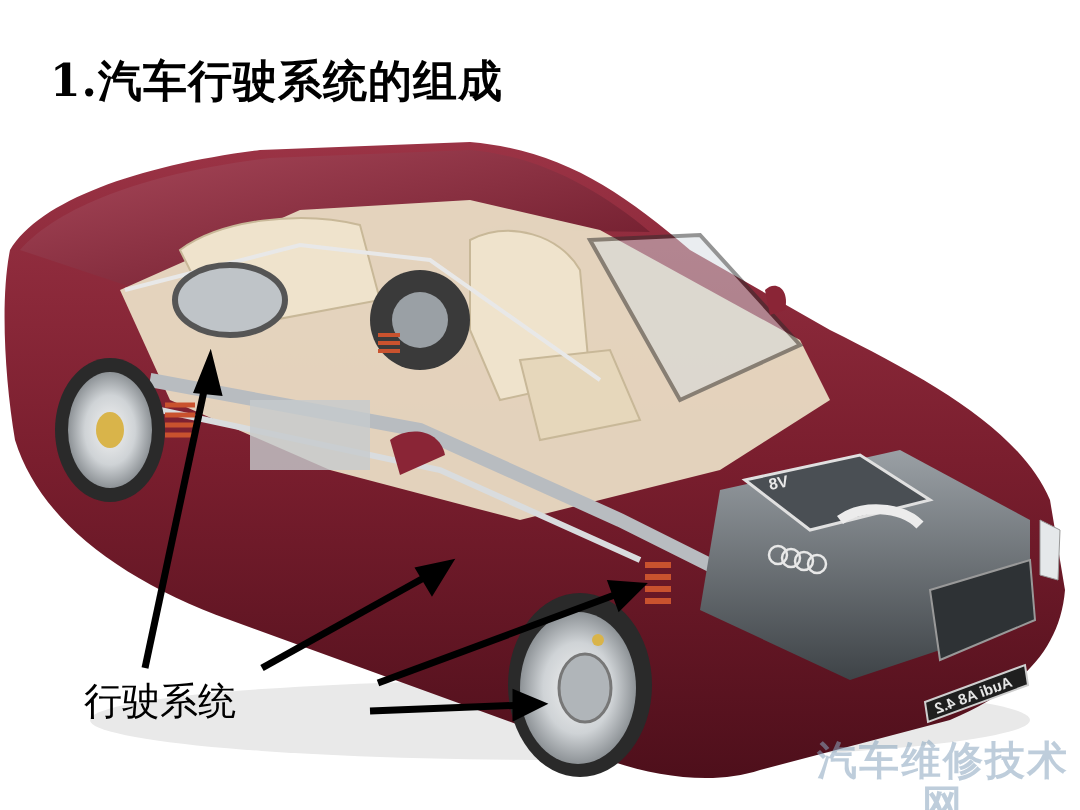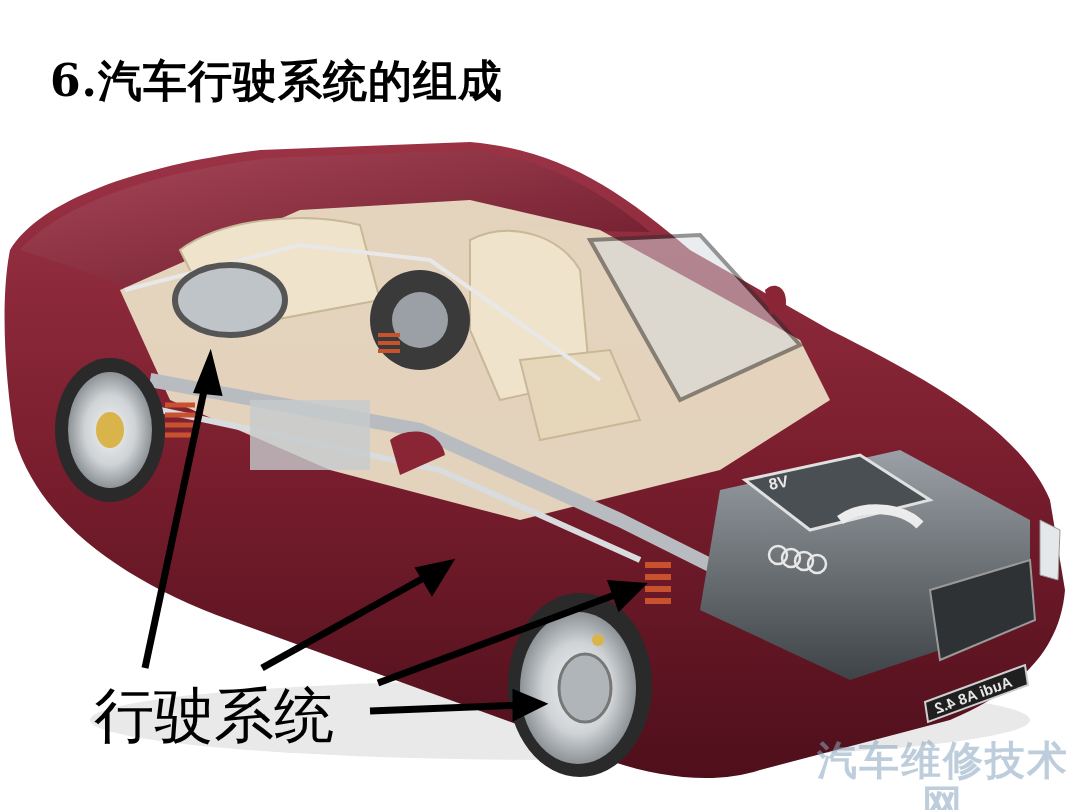--- a/index.html
+++ b/index.html
@@ -2,30 +2,30 @@
 <html><head>
 <meta charset="utf-8">
 <style>
   html, body { margin:0; padding:0; background:#ffffff; }
   body { width:1080px; height:810px; position:relative; overflow:hidden;
          font-family: "DejaVu Sans", "Liberation Sans", sans-serif; }
   .title { position:absolute; left:50px; top:52px; font-size:44px; font-weight:bold;
            color:#000; letter-spacing:1px; white-space:nowrap;
            font-family: "DejaVu Serif", "Liberation Serif", serif; }
   .illustration { position:absolute; left:0; top:130px; width:1080px; height:680px; }
-  .label { position:absolute; left:94px; top:676px; font-size:60px; color:#000;
+  .label { position:absolute; left:84px; top:676px; font-size:38px; color:#000;
            white-space:nowrap; font-family: "DejaVu Sans", "Liberation Sans", sans-serif; }
   .watermark { position:absolute; left:808px; top:738px; width:270px; text-align:center; opacity:0.55; }
   .wm-cn { font-size:40px; font-weight:bold; color:#8aa6bf; letter-spacing:2px; line-height:44px; }
   .plate { font-family:"Liberation Sans", sans-serif; font-weight:bold; }
 </style>
 </head>
 <body>
 
-<div class="title">6.汽车行驶系统的组成</div>
+<div class="title">1.汽车行驶系统的组成</div>
 
 <svg class="illustration" viewBox="0 130 1080 680" xmlns="http://www.w3.org/2000/svg">
   <defs>
     <linearGradient id="bodyGrad" x1="0" y1="0" x2="0" y2="1">
       <stop offset="0" stop-color="#9b3345"></stop>
       <stop offset="0.5" stop-color="#7a1e2e"></stop>
       <stop offset="1" stop-color="#4e0f1b"></stop>
     </linearGradient>
     <linearGradient id="roofGrad" x1="0" y1="0" x2="1" y2="1">
       <stop offset="0" stop-color="#a8485a"></stop>

